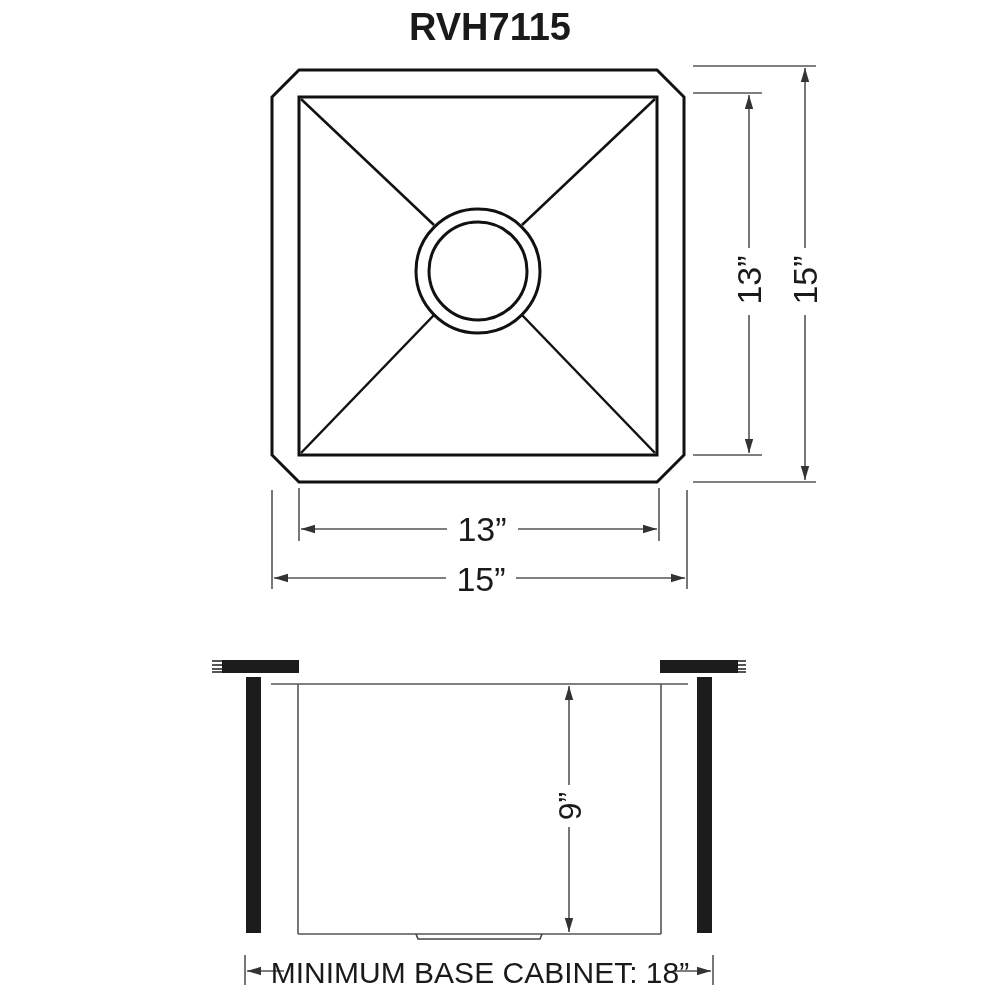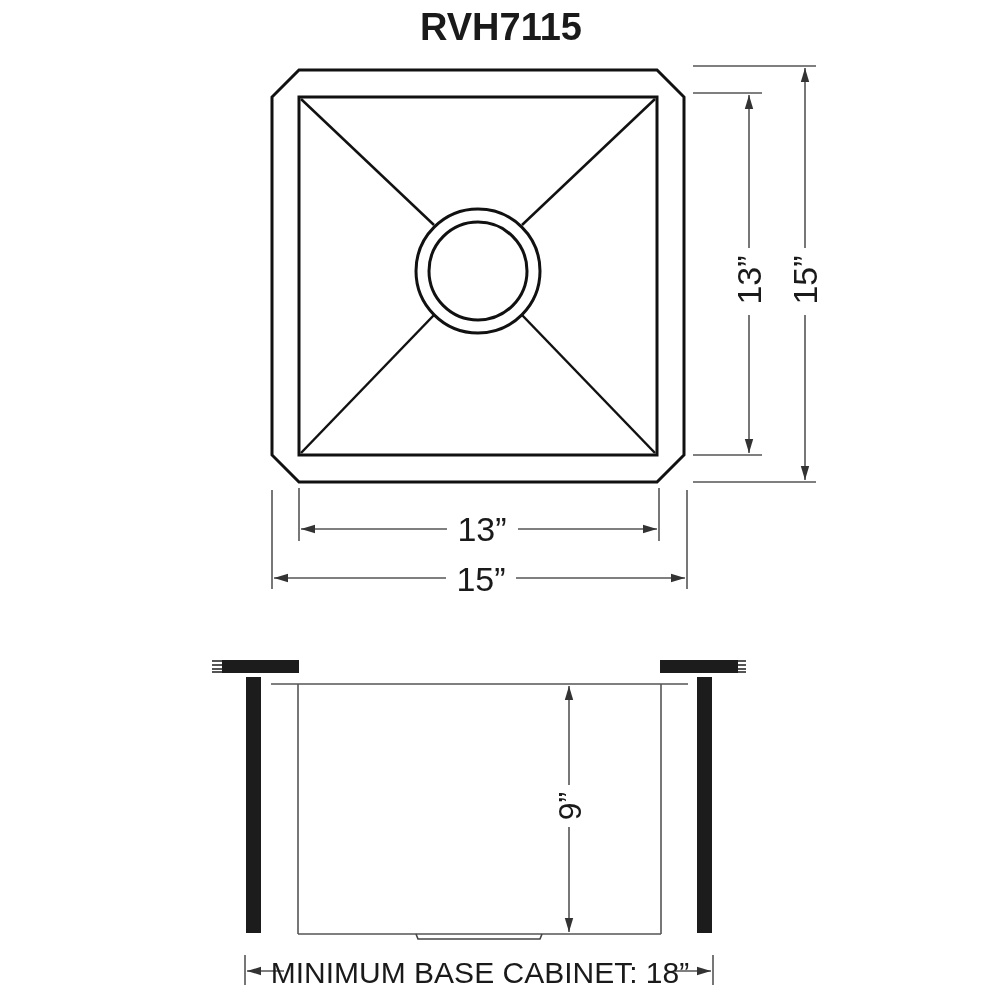--- a/index.html
+++ b/index.html
@@ -1,18 +1,18 @@
 <!DOCTYPE html>
 <html><head>
   <meta charset="utf-8">
   <style>
     html, body { margin: 0; padding: 0; background: #ffffff; }
     body { width: 1000px; height: 1000px; position: relative; overflow: hidden; }
     #drawing { position: absolute; left: 0; top: 0; }
-    .title { position: absolute; left: 11px; top: 6px; width: 980px; text-align: center;
+    .title { position: absolute; left: 0; top: 6px; width: 980px; text-align: center;
       font-family: "Liberation Sans", sans-serif; font-weight: bold; font-size: 38px; color: #1a1a1a; letter-spacing: 0px; }
     .dimtext { font-family: "Liberation Sans", sans-serif; fill: #1a1a1a; }
   </style>
 </head>
 <body>
 
 <div class="title">RVH7115</div>
 
 <svg id="drawing" width="1000" height="1000" viewBox="0 0 1000 1000" xmlns="http://www.w3.org/2000/svg">
   <defs>

